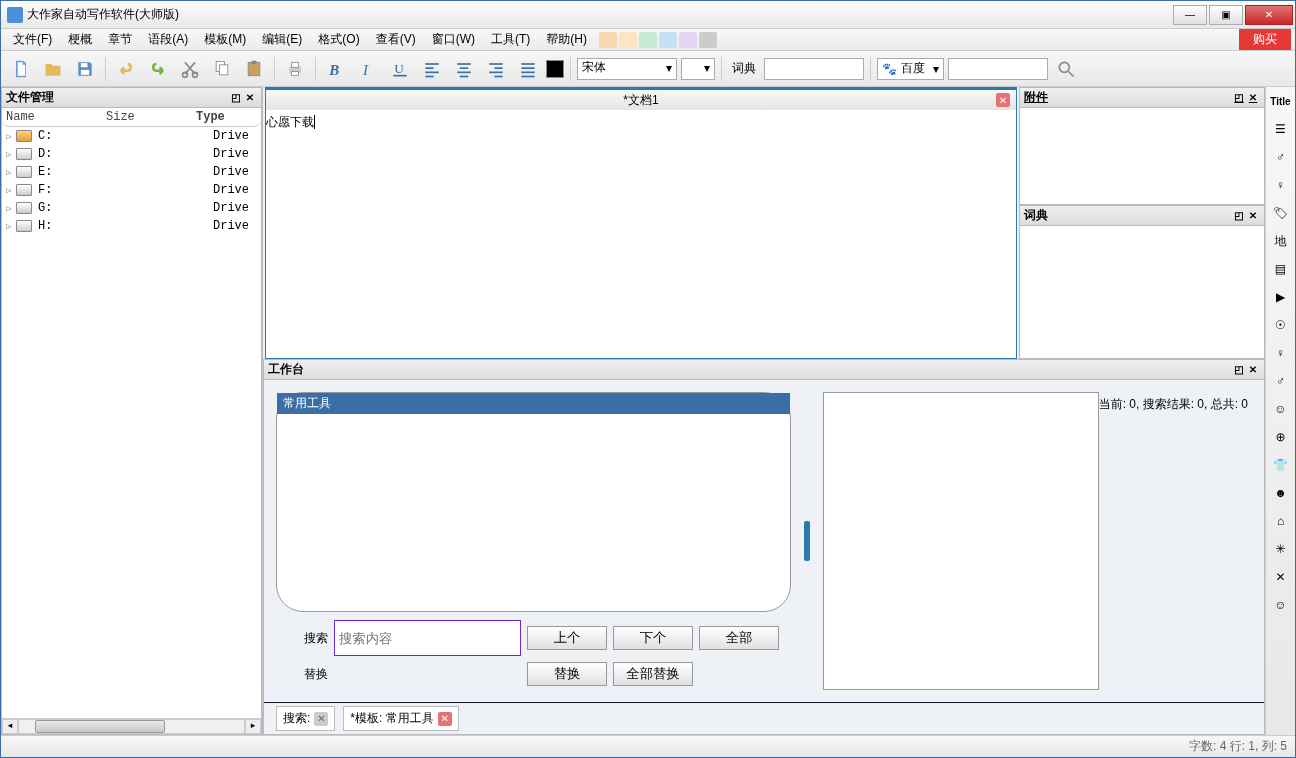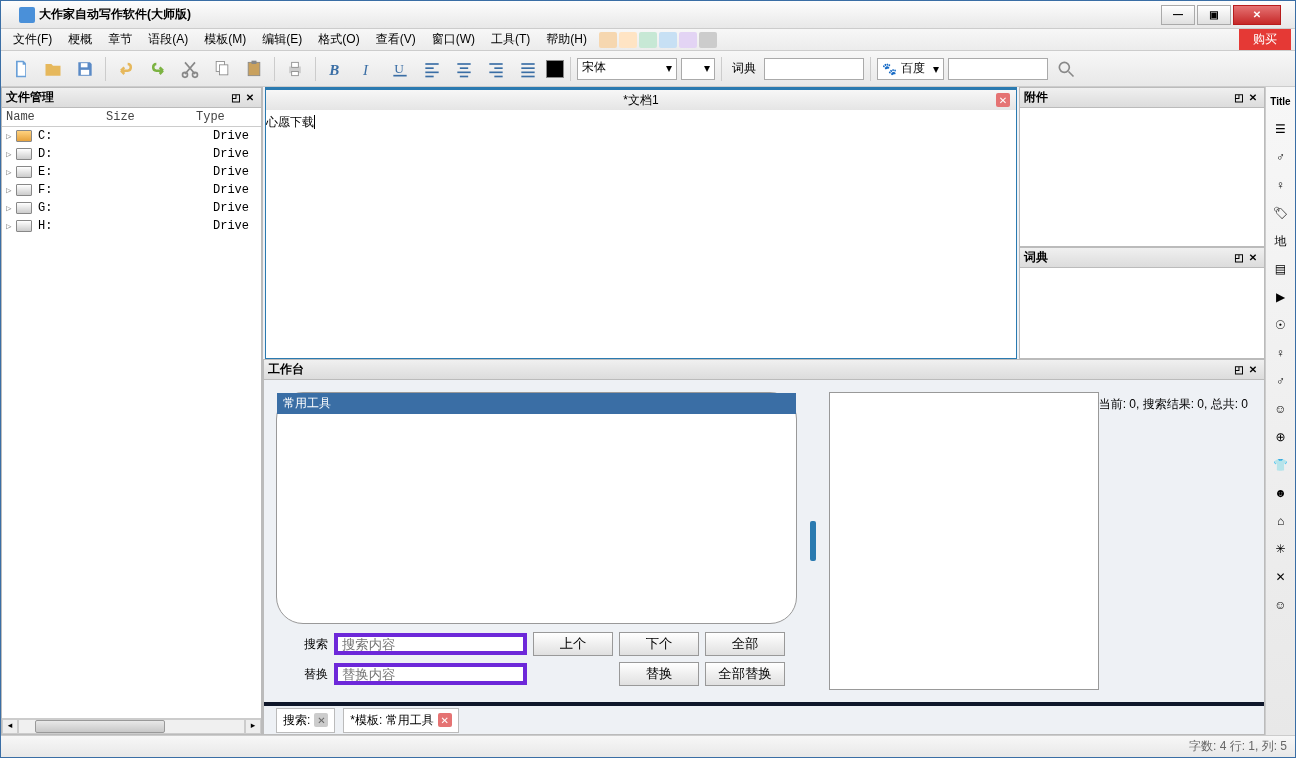--- a/index.html
+++ b/index.html
@@ -1,18 +1,18 @@
 <!DOCTYPE html>
 <html><head>
 <meta charset="utf-8">
 <style>
 * { box-sizing: border-box; margin: 0; padding: 0; }
 body { font-family: "Microsoft YaHei", SimSun, Arial, sans-serif; font-size: 12px; background: #fff; overflow: hidden; }
 .window { width: 1296px; height: 758px; display: flex; flex-direction: column; border: 1px solid #3a6ea5; }
-.titlebar { height: 28px; background: linear-gradient(#fdfdfd, #e8e8e8); display: flex; align-items: center; padding: 0 14px; border-bottom: 1px solid #ccc; font-weight: bold; }
+.titlebar { height: 28px; background: linear-gradient(#fdfdfd, #e8e8e8); display: flex; align-items: center; padding: 0 2px; border-bottom: 1px solid #ccc; }
 .titlebar .app-icon { width: 16px; height: 16px; background: #4a90d9; border-radius: 2px; margin: 0 4px; }
 .titlebar .title { flex: 1; font-size: 12px; }
 .titlebar .win-btns { display: flex; gap: 2px; }
 .win-btn { width: 34px; height: 20px; display: flex; align-items: center; justify-content: center; border: 1px solid #aaa; background: linear-gradient(#fff,#e0e0e0); font-size: 10px; cursor: pointer; }
 .win-btn.close { background: linear-gradient(#e57373,#c62828); color: #fff; border-color: #b71c1c; width: 48px; }
 .menubar { height: 22px; background: linear-gradient(#f7f7f7,#ececec); display: flex; align-items: center; padding: 0 4px; border-bottom: 1px solid #ccc; }
 .menu-item { padding: 2px 8px; cursor: pointer; }
 .buy-btn { margin-left: auto; background: #e53935; color: #fff; padding: 2px 14px; cursor: pointer; }
 .toolbar { height: 36px; background: linear-gradient(#f7f7f7,#e8e8e8); display: flex; align-items: center; padding: 2px 6px; gap: 4px; border-bottom: 1px solid #ccc; }
 .tb-btn { width: 28px; height: 28px; display: flex; align-items: center; justify-content: center; border: 1px solid transparent; cursor: pointer; border-radius: 2px; }
@@ -26,24 +26,24 @@
 .tb-input { height: 22px; border: 1px solid #aaa; padding: 0 4px; background:#fff; }
 .search-engine { display:flex; align-items:center; gap:4px; border:1px solid #aaa; background:#fff; padding:1px 18px 1px 4px; position:relative; height:22px; }
 .search-engine::after { content:"▾"; position:absolute; right:4px; }
 .paw { color:#3b5998; }
 .main { flex: 1; display: flex; background: #eef1f5; overflow: hidden; }
 .left-col { width: 262px; display: flex; flex-direction: column; border-right: 1px solid #bbb; }
 .panel { display: flex; flex-direction: column; background: #fff; border: 1px solid #bbb; margin: 0; }
 .panel-header { height: 20px; background: linear-gradient(#f0f0f0,#dcdcdc); display: flex; align-items: center; padding: 0 4px; font-weight: bold; border-bottom: 1px solid #bbb; }
 .panel-header .sp { flex: 1; }
 .panel-ctrl { width: 14px; height: 14px; font-size: 10px; display:flex; align-items:center; justify-content:center; cursor:pointer; }
-.file-header { display: flex; padding: 2px 4px; border-bottom: 1px solid #ccc; font-family: "Courier New", monospace; color: #444; }
+.file-header { display: flex; padding: 2px 4px; border-bottom: 1px solid #ccc; font-family: "Courier New", monospace; color: #444; border-radius: 7px; }
 .col-name { width: 100px; }
 .col-size { width: 90px; }
-.col-type { flex: 1; }
+.col-type { flex: 1; font-weight: bold; }
 .file-list { flex:1; overflow:auto; }
 .file-row { display: flex; align-items: center; padding: 2px 4px; font-family: "Courier New", monospace; }
 .file-row .exp { width: 10px; color: #888; font-size: 9px; }
 .drive-icon { width: 16px; height: 12px; background: linear-gradient(#fff,#ccc); border: 1px solid #888; border-radius: 1px; margin-right: 6px; }
 .drive-icon.c { background: linear-gradient(#ffd27f,#e6a23c); }
 .fr-type { margin-left: auto; padding-right: 8px; }
 .left-scroll { height: 16px; display:flex; border-top:1px solid #ccc; }
 .left-scroll .arr { width:16px; background:#eee; border:1px solid #ccc; text-align:center; font-size:9px; }
 .left-scroll .track { flex:1; background:#f0f0f0; position:relative; border:1px solid #ccc; }
 .left-scroll .thumb { position:absolute; left:16px; top:0; bottom:0; width:130px; background:linear-gradient(#e8e8e8,#c8c8c8); border:1px solid #999; border-radius:2px; }
@@ -64,24 +64,24 @@
 .workspace-body { flex:1; display:flex; padding: 12px; gap:12px; background:#eef1f5; }
 .ws-left { flex:1; display:flex; flex-direction:column; border:1px solid #999; background:#fff; }
 .ws-right { flex:1; display:flex; flex-direction:row; }
 .ws-right-box { flex:1; border:1px solid #999; background:#fff; }
 .ws-tab { background:#3a6ea5; color:#fff; padding:2px 6px; width:100%; }
 .ws-list { flex:1; }
 .splitter { width:8px; display:flex; align-items:center; justify-content:center; }
 .splitter .grip { width:6px; height:40px; background:#2a7ab0; border-radius:2px; }
 .ws-controls { display:grid; grid-template-columns: 40px 1fr 80px 80px 80px; gap:6px; padding: 0 12px 4px 12px; align-items:center; }
 .ws-controls label { text-align:right; }
-.ws-controls input { height:22px; border:4px solid #6d28d9; padding:0 4px; }
+.ws-controls input { height:36px; border:1px solid #6d28d9; padding:0 4px; }
 .ws-controls button { height:24px; border:1px solid #999; background:linear-gradient(#fff,#e0e0e0); cursor:pointer; }
 .ws-status { padding: 4px 4px 4px 0; }
-.bottom-tabs { height: 32px; background:#eef1f5; display:flex; align-items:center; padding:0 12px; gap:8px; border-top:4px solid #0f172a; }
+.bottom-tabs { height: 32px; background:#eef1f5; display:flex; align-items:center; padding:0 12px; gap:8px; border-top:1px solid #0f172a; }
 .bottom-tab { display:flex; align-items:center; gap:4px; padding:3px 6px; background:#fff; border:1px solid #bbb; }
 .bottom-tab .x { width:14px; height:14px; background:#e57373; color:#fff; font-size:10px; display:flex; align-items:center; justify-content:center; border-radius:2px; }
 .bottom-tab .xg { background:#ccc; color:#666; }
 .statusbar { height: 22px; background: linear-gradient(#f7f7f7,#e8e8e8); border-top:1px solid #ccc; display:flex; align-items:center; justify-content:flex-end; padding:0 8px; color:#666; }
 .color-swatches { display:flex; gap:2px; margin-left:4px; }
 .csw { width:18px; height:16px; border-radius:2px; }
 </style>
 </head>
 <body>
 
@@ -324,21 +324,21 @@
           <div class="editor-tab">
             <span>*文档1</span>
             <span class="close-doc">✕</span>
           </div>
           <div class="editor-body">
             <span>心愿下载</span><span class="caret"></span>
           </div>
         </div>
 
         <div class="right-col">
-          <div class="right-panel" style="height:160px;">
+          <div class="right-panel" style="height:118px;text-decoration:underline;">
             <div class="panel-header">
               <span>附件</span>
                 <span class="sp"></span>
               <span class="panel-ctrl">◰</span>
               <span class="panel-ctrl">✕</span>
             </div>
             <div class="body"></div>
           </div>
           <div class="right-panel" style="flex:1;">
             <div class="panel-header">
@@ -365,21 +365,20 @@
               <div class="ws-tab">常用工具</div>
               <div class="ws-list"></div>
             </div>
             <div class="ws-controls">
               <label>搜索</label>
               <input placeholder="搜索内容" style="">
               <button>上个</button>
               <button>下个</button>
               <button>全部</button>
               <label>替换</label>
-              <input placeholder="替换内容" style="">
               <span></span>
               <button>替换</button>
               <button>全部替换</button>
             </div>
           </div>
           <div class="splitter">
               <div class="grip"></div>
             </div>
           <div class="ws-right">
             <div class="ws-right-box"></div>

